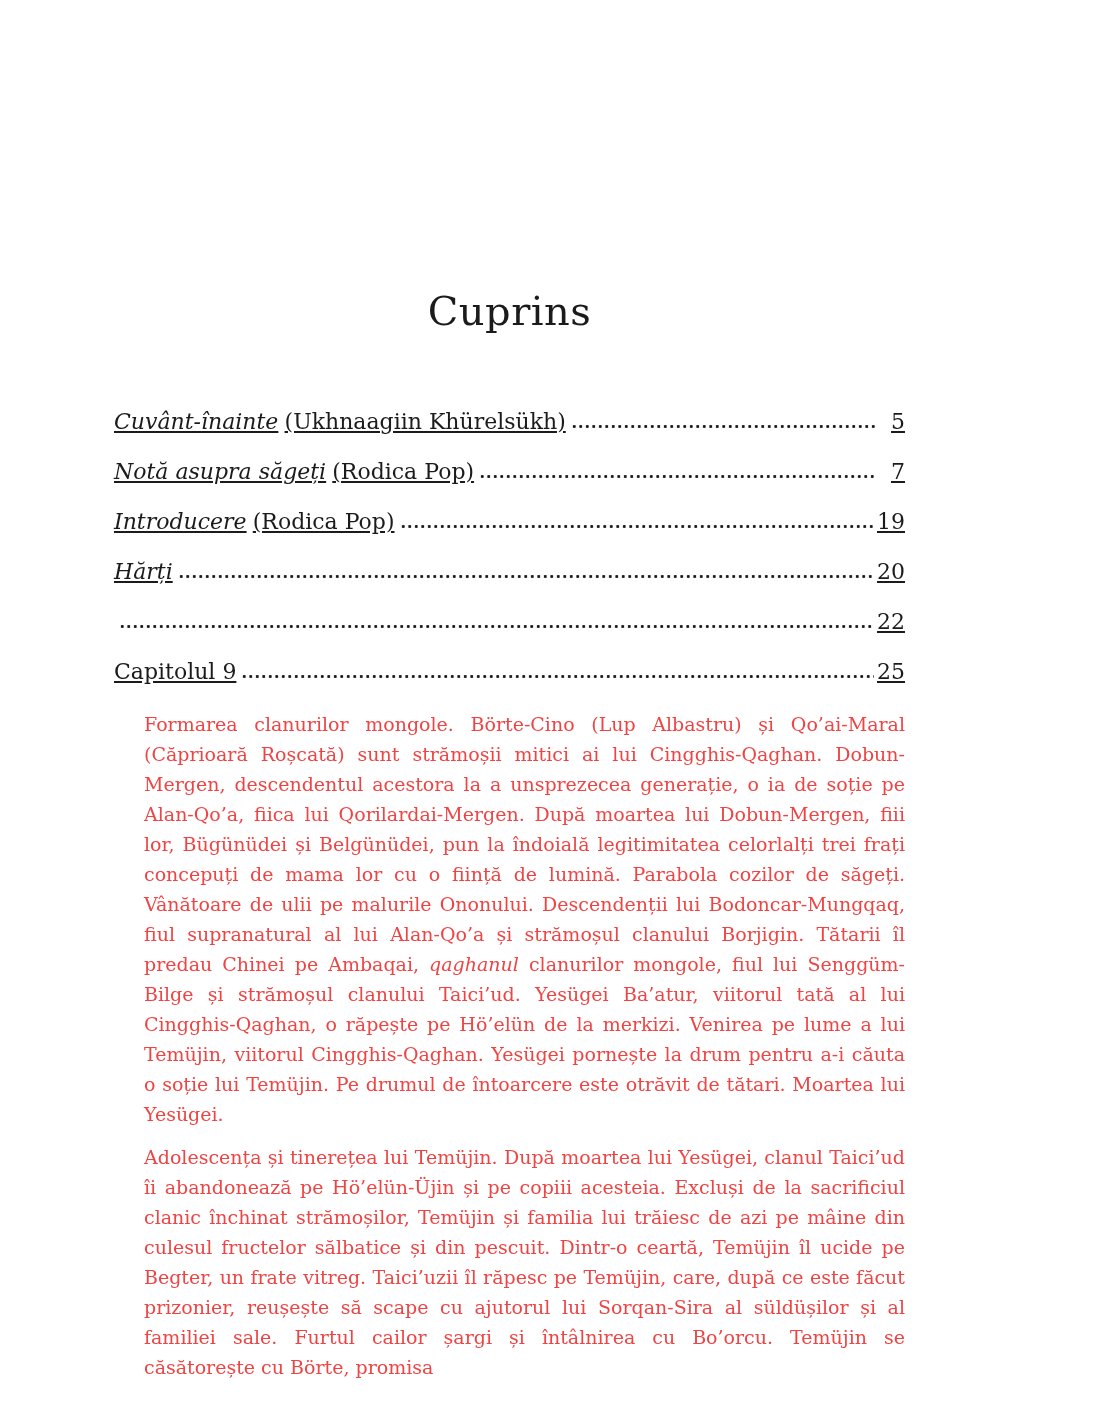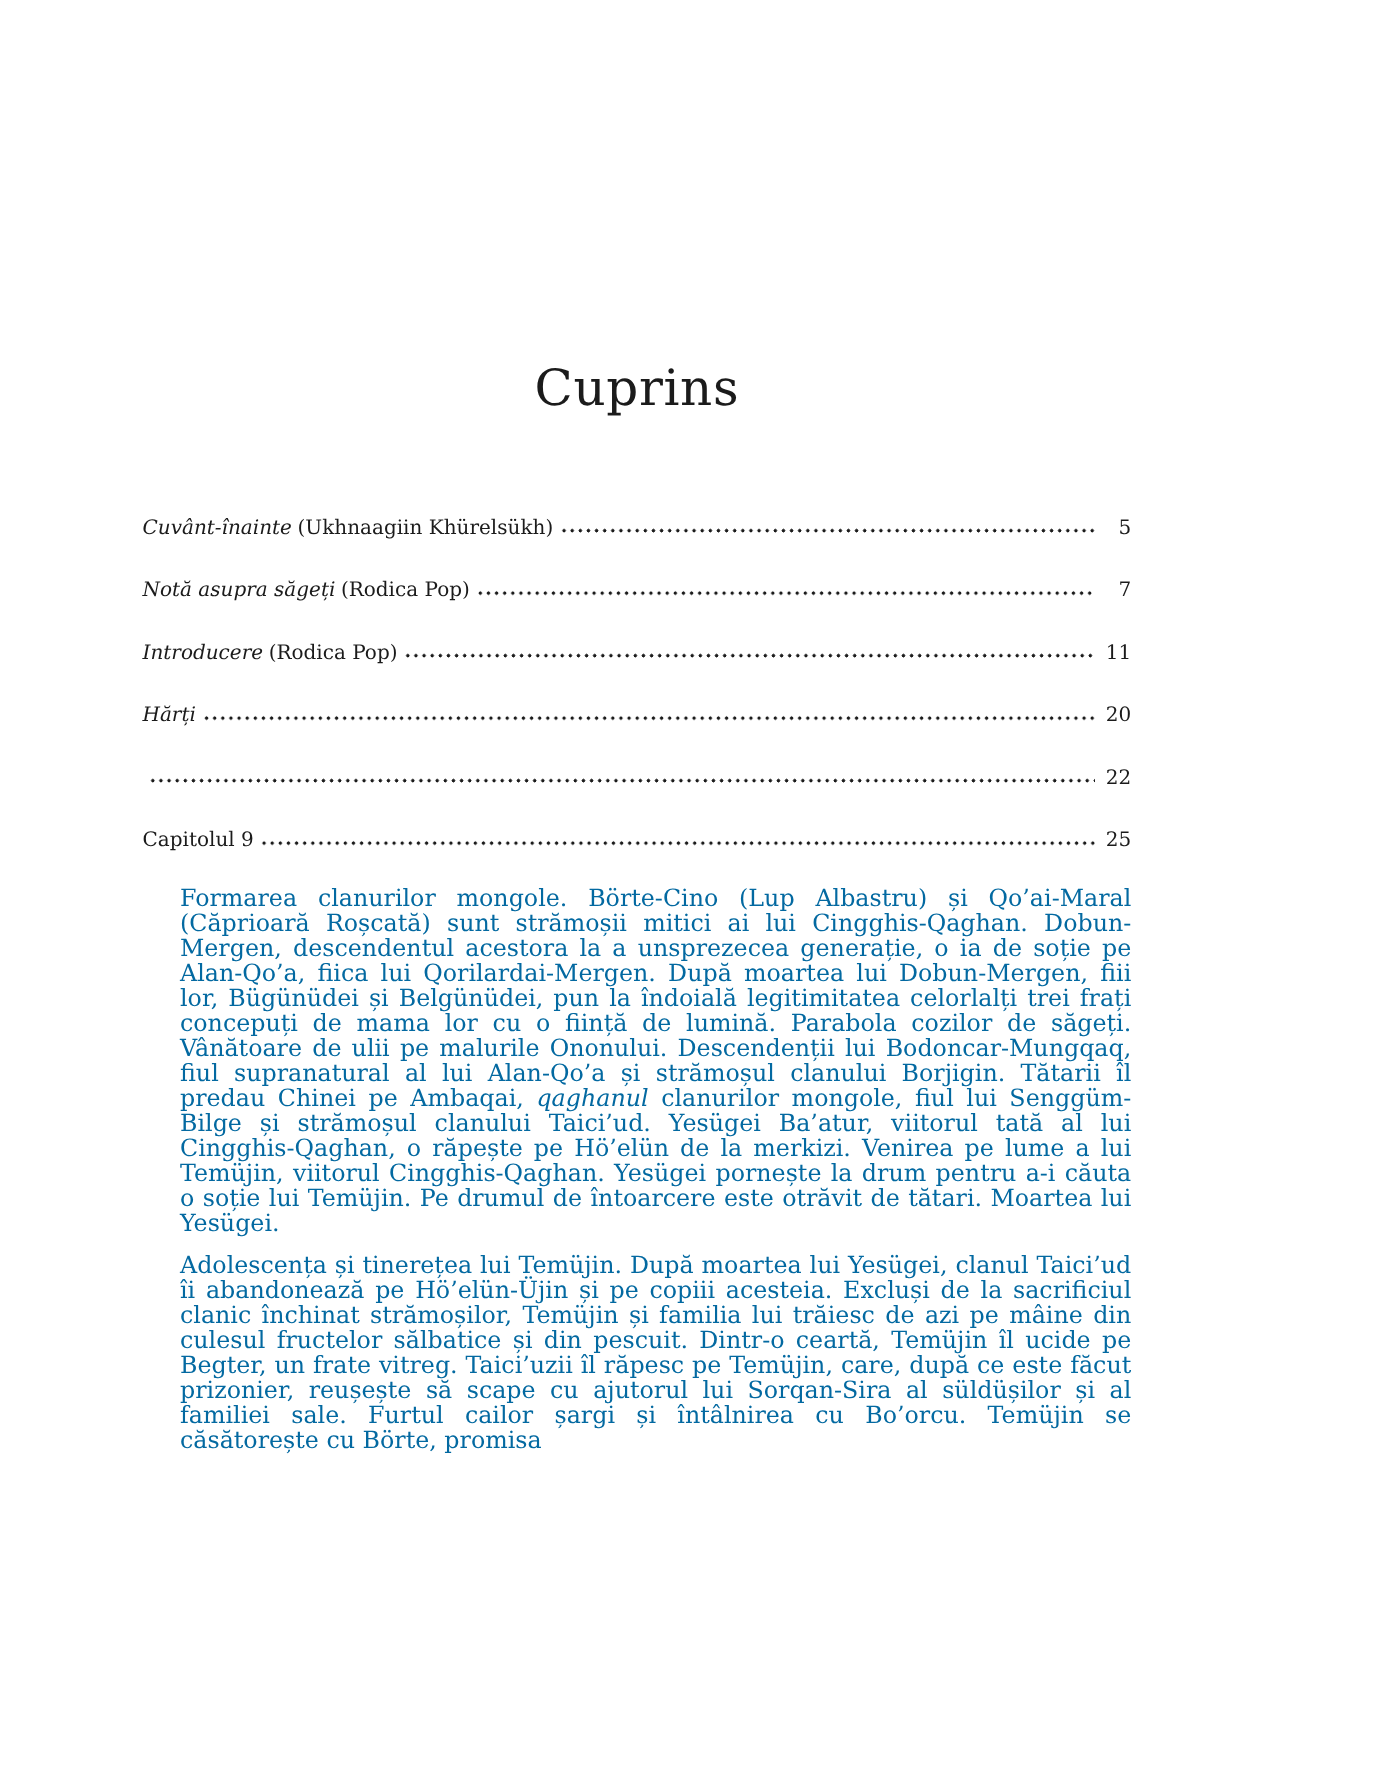--- a/index.html
+++ b/index.html
@@ -18,47 +18,48 @@
     font-size: 40px;
     font-weight: normal;
     line-height: 48px;
     text-align: center;
     letter-spacing: 0.5px;
     margin-bottom: 74px;
   }
   .toc-row {
     display: flex;
     align-items: baseline;
-    font-size: 16px;
+    font-size: 22px;
     line-height: 25px;
     margin-bottom: 25px;
     white-space: nowrap;
+    text-decoration: underline;
   }
   .toc-row.chapter { margin-top: 8px; }
   .entry-title { font-style: italic; }
   .entry-sub:not(:empty) { margin-left: 0.28em; }
   .dot-leader {
     flex: 1 1 auto;
     height: 5px;
     margin: 0 3px 0 5px;
     background-image: radial-gradient(circle, #1b1b1b 1.3px, rgba(0,0,0,0) 1.6px);
     background-size: 6.5px 5px;
     background-repeat: repeat-x;
     background-position: left bottom;
   }
   .page-num {
     min-width: 26px;
     text-align: right;
   }
   .chapter-summary {
     font-size: 19px;
-    line-height: 20px;
+    line-height: 30px;
     text-align: justify;
     margin: 13px 0 10px 30px;
-    color: #0369a1;
+    color: #ef4444;
   }
   .seg-italic:not(:empty) { font-style: italic; }
 </style>
 </head>
 <body>
 
 <div class="page">
 
   <h1 class="doc-title">Cuprins</h1>
 
@@ -75,21 +76,21 @@
       <span class="entry-title">Notă asupra săgeți</span>
         <span class="entry-sub">(Rodica Pop)</span>
       <span class="dot-leader"></span>
       <span class="page-num">7</span>
     </div>
 
     <div class="toc-row">
       <span class="entry-title">Introducere</span>
         <span class="entry-sub">(Rodica Pop)</span>
       <span class="dot-leader"></span>
-      <span class="page-num">11</span>
+      <span class="page-num">19</span>
     </div>
 
     <div class="toc-row">
       <span class="entry-title">Hărți</span>
         <span class="entry-sub"></span>
       <span class="dot-leader"></span>
       <span class="page-num">20</span>
     </div>
 
     <div class="toc-row">

